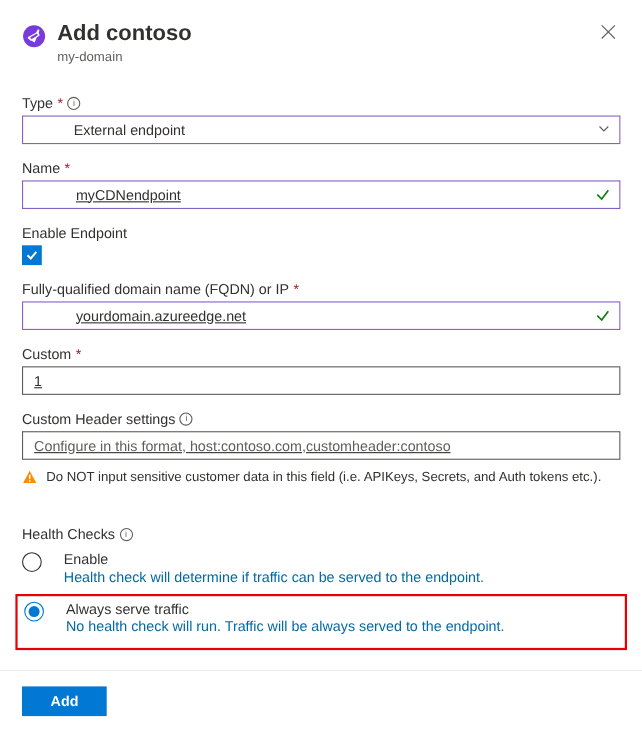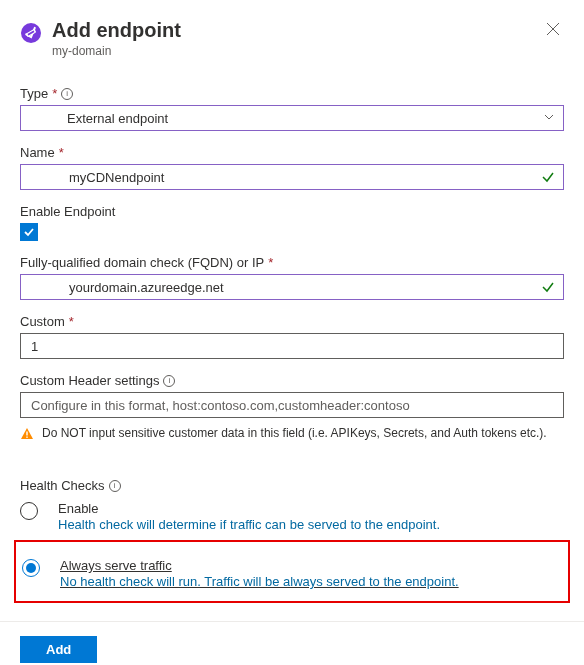--- a/index.html
+++ b/index.html
@@ -37,21 +37,21 @@
     padding: 0 8px;
     font-size: 13px;
     color: #323130;
     display: flex; align-items: center;
     background: #fff;
     position: relative;
   }
   .select-box.purple, .input-box.purple { border-color: #8661c5; padding-left: 46px; }
   .input-box input {
     border: none; outline: none; width: 100%; font-size: 13px; font-family: inherit;
-    background: transparent; color: #323130;
+    background: transparent; color: #323130; text-decoration: underline;
   }
   .input-box input::placeholder { color: #605e5c; }
   .chevron { margin-left: auto; color: #605e5c; }
   .check-green { margin-left: auto; color: #107c10; display: flex; align-items: center; }
   .checkbox {
     width: 18px; height: 18px; background: #0078d4;
     display: flex; align-items: center; justify-content: center;
     cursor: pointer;
   }
   .checkbox svg { stroke: #fff; }
@@ -67,23 +67,22 @@
     flex: 0 0 18px; margin-top: 1px; cursor: pointer;
     display: flex; align-items: center; justify-content: center;
   }
   .radio-outer.selected { border-color: #0078d4; }
   .radio-inner { width: 10px; height: 10px; border-radius: 50%; background: #0078d4; }
   .radio-text .rt-label { font-size: 13px; color: #323130; }
   .radio-text .rt-desc { font-size: 13px; color: #0369a1; margin-top: 1px; }
   .highlight-box {
     border: 2px solid #e3008c;
     border-color: #d13438;
-    padding: 12px 6px 6px 6px;
+    padding: 0 6px 6px 6px;
     margin: 2px -6px 0 -6px;
-    text-decoration: underline;
   }
   .highlight-box { border-color: #e60000; }
   .divider { height: 1px; background: #edebe9; margin: 18px -20px 14px -20px; }
   .footer { }
   .add-btn {
     background: #0078d4; color: #fff; border: none;
     padding: 6px 26px; font-size: 13px; font-weight: 600;
     cursor: pointer;
   }
   .section-label { font-size: 13px; color: #323130; margin-bottom: 4px; display:flex; align-items:center; gap:4px;}
@@ -97,21 +96,21 @@
     <div class="header-icon">
       <svg width="22" height="22" viewBox="0 0 22 22">
         <circle cx="11" cy="11" r="10" fill="#773adc"></circle>
         <path d="M6 11 L10 15 L16 7" stroke="#fff" stroke-width="2" fill="none" stroke-linecap="round" transform="rotate(-15 11 11)"></path>
         <path d="M7 7 L15 15" stroke="#fff" stroke-width="2" opacity="0"></path>
         <rect x="6" y="9" width="10" height="4" rx="1" fill="#fff" transform="rotate(-30 11 11)"></rect>
         <rect x="7.5" y="10" width="7" height="2" rx="0.5" fill="#773adc" transform="rotate(-30 11 11)"></rect>
       </svg>
     </div>
     <div class="header-text">
-      <div class="header-title">Add endpoint</div>
+      <div class="header-title">Add contoso</div>
       <div class="header-sub">my-domain</div>
     </div>
     <div class="close-btn">
       <svg width="14" height="14" viewBox="0 0 14 14">
         <path d="M1 1 L13 13 M13 1 L1 13" stroke="#605e5c" stroke-width="1"></path>
       </svg>
     </div>
   </div>
 
   <div class="field">
@@ -151,21 +150,21 @@
     </div>
     <div class="checkbox">
       <svg width="12" height="12" viewBox="0 0 12 12">
         <path d="M2 6 L5 9 L10 3" stroke="#fff" stroke-width="1.8" fill="none"></path>
       </svg>
     </div>
   </div>
 
   <div class="field">
     <div class="label">
-      <span>Fully-qualified domain check (FQDN) or IP</span>
+      <span>Fully-qualified domain name (FQDN) or IP</span>
       <span class="req">*</span>
     </div>
     <div class="input-box purple">
       <input type="text" value="yourdomain.azureedge.net" style="">
       <span class="check-green">
         <svg width="14" height="14" viewBox="0 0 14 14">
             <path d="M2 7 L6 11 L12 3" stroke="#107c10" stroke-width="1.5" fill="none"></path>
           </svg>
       </span>
     </div>

